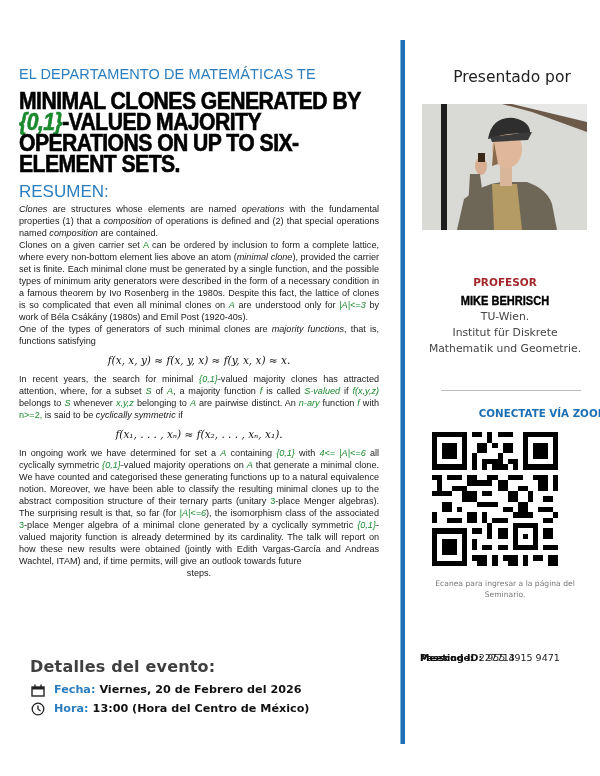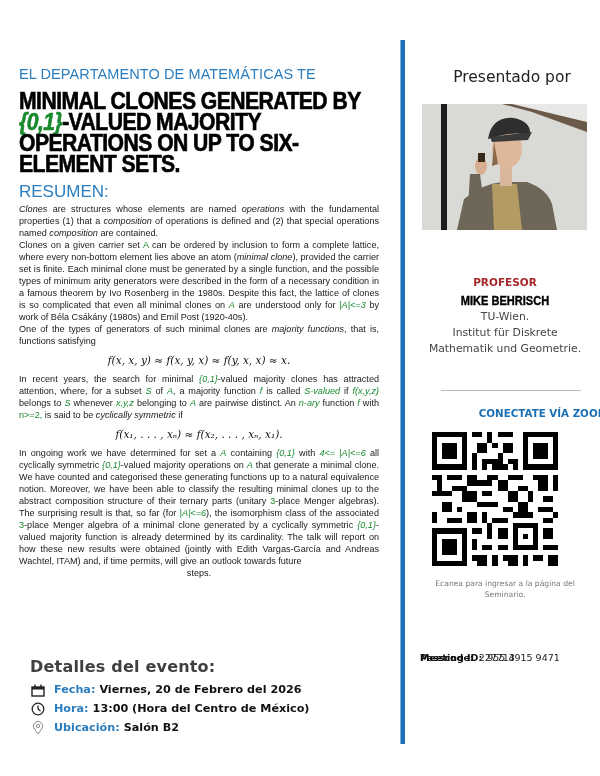--- a/index.html
+++ b/index.html
@@ -95,30 +95,20 @@
   </div>
   <div class="drow">
     <span class="ic">
       <svg width="14" height="14" viewBox="0 0 14 14">
           <circle cx="7" cy="7" r="5.8" fill="none" stroke="#222" stroke-width="1.3"></circle>
           <polyline points="7,3.5 7,7 9.5,9" fill="none" stroke="#222" stroke-width="1.3"></polyline>
         </svg>
     </span>
     <span class="lbl">Hora:</span>
     <span class="val">13:00 (Hora del Centro de México)</span>
-  </div>
-  <div class="drow">
-    <span class="ic">
-      <svg width="12" height="14" viewBox="0 0 12 14">
-          <path d="M6 13 C3 9 1.5 7 1.5 5 A4.5 4.5 0 0 1 10.5 5 C10.5 7 9 9 6 13 Z" fill="none" stroke="#888" stroke-width="1"></path>
-          <circle cx="6" cy="5" r="1.6" fill="none" stroke="#888" stroke-width="1"></circle>
-        </svg>
-    </span>
-    <span class="lbl">Ubicación:</span>
-    <span class="val">Salón B2</span>
   </div>
 </div>
 
 <div class="vbar"></div>
 
 <div class="right">
   <div class="presentado">Presentado por</div>
 
   <div class="photo">
     <svg width="165" height="126" viewBox="0 0 165 126">

